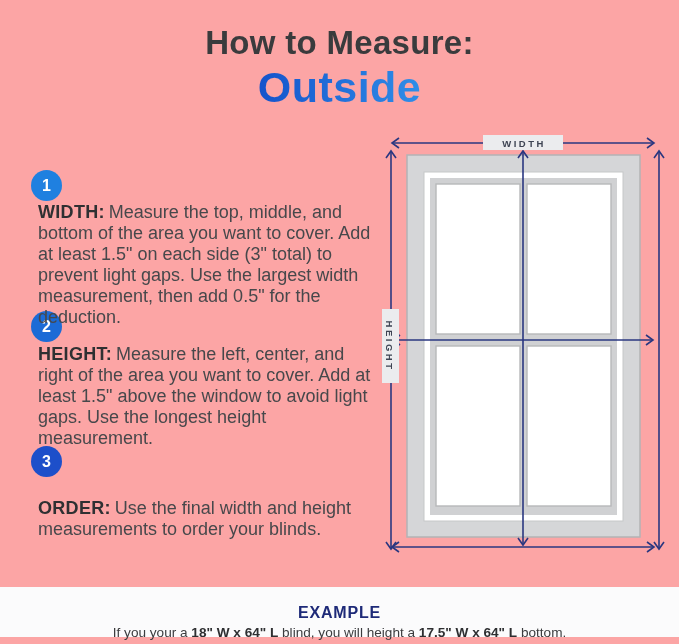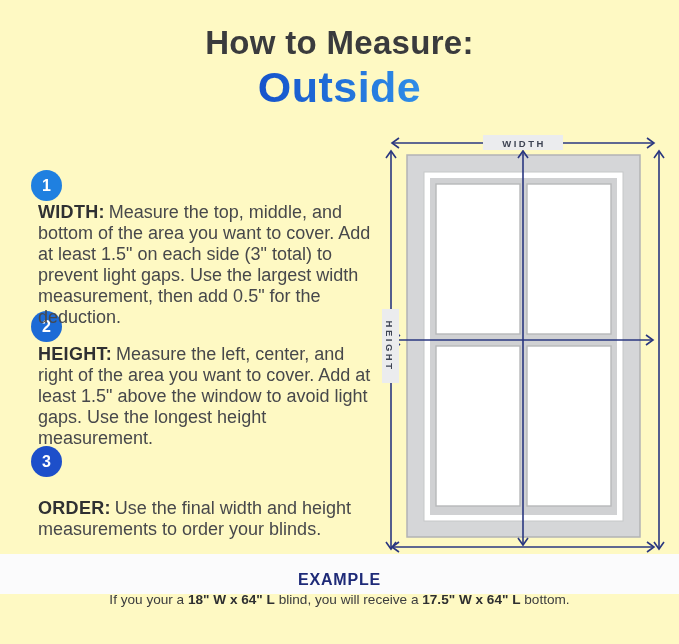--- a/index.html
+++ b/index.html
@@ -1,21 +1,21 @@
 <!DOCTYPE html>
 <html><head>
 <meta charset="utf-8">
 <style>
   * { margin:0; padding:0; box-sizing:border-box; }
   html,body { width:679px; height:644px; }
   body { font-family:"Liberation Sans", sans-serif; }
 
   .page {
     position:relative; width:679px; height:644px;
-    background:#fef9c3; overflow:hidden;
+    background:#fca5a5; overflow:hidden;
   }
 
   
   .title-block {
     position:absolute; top:24px; left:0; width:679px;
     text-align:center; line-height:1.15;
   }
   .title-line1 {
     font-size:33px; font-weight:700; color:#3a3b3d; letter-spacing:0.3px;
   }
@@ -53,21 +53,21 @@
   
   .diagram-svg { position:absolute; left:0; top:0; width:679px; height:644px; }
   .measure-line { stroke:#2a3780; stroke-width:1.6; fill:none; }
   .measure-label {
     font-family:"Liberation Sans", sans-serif; font-size:9.5px; font-weight:700;
     letter-spacing:2.5px; fill:#3e4453;
   }
 
   
   .example-band {
-    position:absolute; left:0; top:554px; width:679px; height:40px;
+    position:absolute; left:0; top:587px; width:679px; height:50px;
     background:#fbfbfc; text-align:center;
   }
   .example-heading {
     margin-top:17px; font-size:16px; font-weight:800;
     color:#1e2a78; letter-spacing:0.8px;
   }
   .example-text { margin-top:3px; font-size:13.6px; color:#3b3c3e; }
   .example-text b { font-weight:700; color:#2e2f31; }
 </style>
 </head>
@@ -128,16 +128,16 @@
 
     <rect x="483" y="135" width="80" height="15" fill="#ebecee"></rect>
     <text class="measure-label" x="524" y="147" text-anchor="middle">WIDTH</text>
 
     <rect x="382" y="309" width="17" height="74" fill="#ebecee"></rect>
     <text class="measure-label" text-anchor="middle" transform="translate(386,346) rotate(90)">HEIGHT</text>
   </svg>
 
   <div class="example-band">
     <div class="example-heading">EXAMPLE</div>
-    <div class="example-text"><span>If you your a </span><b>18" W x 64" L</b><span> blind, you will receive a </span><b>17.5" W x 64" L</b><span> bottom.</span></div>
+    <div class="example-text"><span>If you your a </span><b>18" W x 64" L</b><span> blind, you will height a </span><b>17.5" W x 64" L</b><span> bottom.</span></div>
   </div>
 
 </div>
 
 </body></html>

